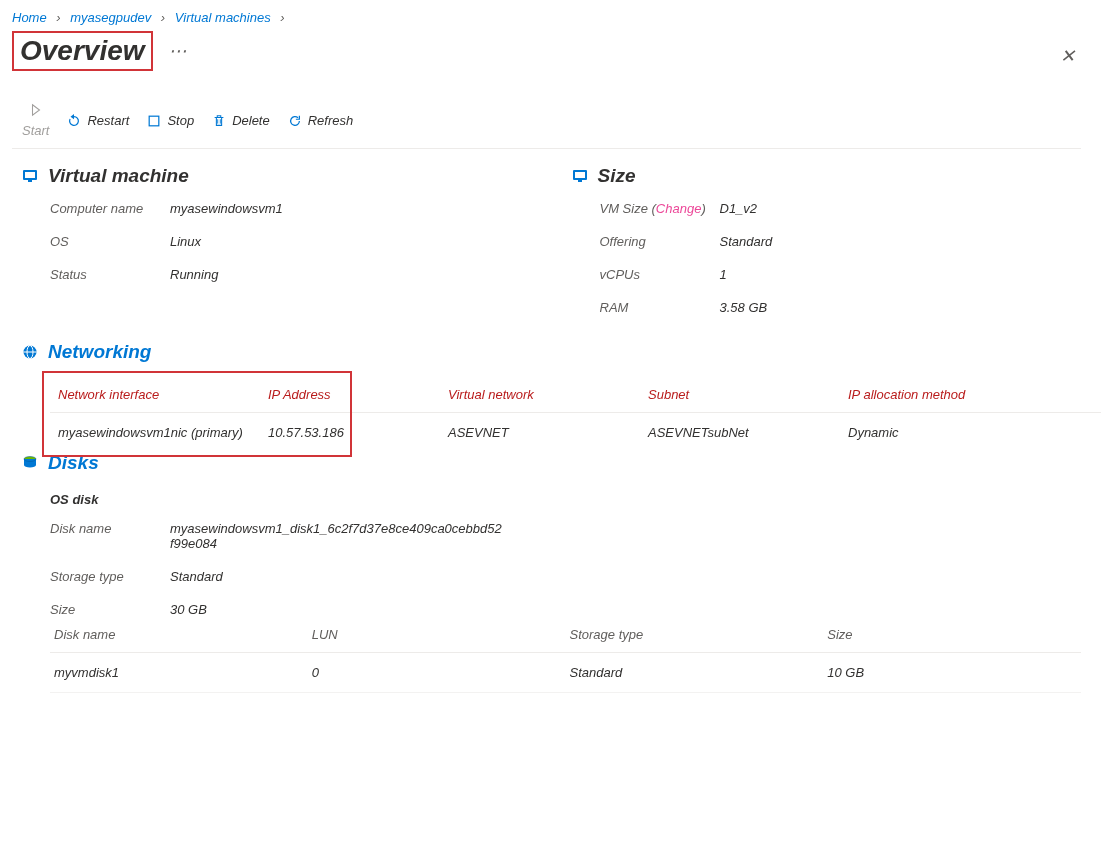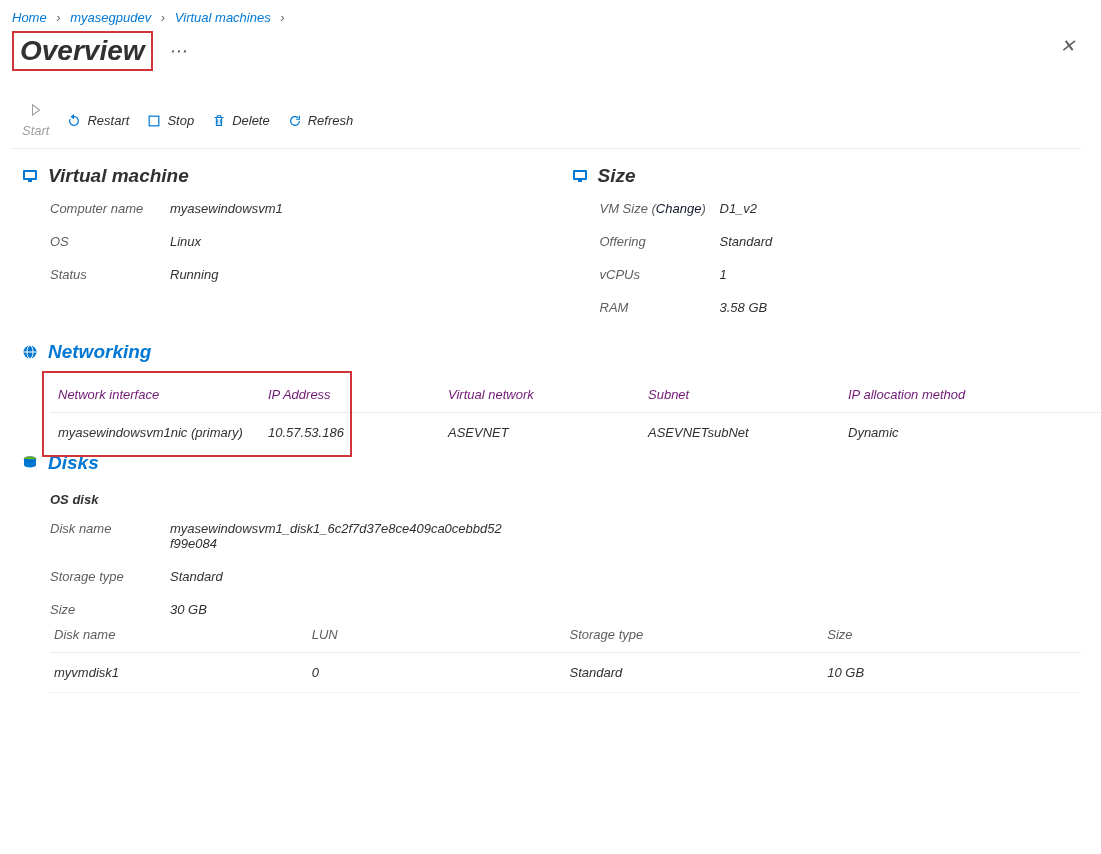--- a/index.html
+++ b/index.html
@@ -16,21 +16,21 @@
     font-style: italic;
   }
   .breadcrumb {
     font-size: 13px;
     padding-bottom: 6px;
   }
   .breadcrumb a { color: #0078d4; text-decoration: none; }
   .breadcrumb .sep { color: #605e5c; margin: 0 6px; }
   .title-row {
     display: flex;
-    align-items: flex-start;
+    align-items: flex-end;
     justify-content: space-between;
   }
   .title-wrap {
     display: flex;
     align-items: center;
     gap: 12px;
   }
   h1.page-title {
     font-size: 28px;
     font-weight: 600;
@@ -93,33 +93,33 @@
   }
   .prop-grid {
     display: grid;
     grid-template-columns: 120px 1fr;
     row-gap: 18px;
     padding-left: 28px;
     font-size: 13px;
   }
   .prop-label { color: #605e5c; }
   .prop-value { color: #323130; }
-  .link-inline { color: #0f172a; cursor: pointer; }
+  .link-inline { color: #ec4899; cursor: pointer; }
   .network-table {
     width: 100%;
     border-collapse: collapse;
     margin-left: 28px;
     margin-top: 6px;
     font-size: 13px;
     table-layout: fixed;
   }
   .network-table th {
     text-align: left;
     font-weight: 400;
-    color: #701a75;
+    color: #b91c1c;
     padding: 10px 8px;
     border-bottom: 1px solid #edebe9;
   }
   .network-table td {
     padding: 12px 8px;
     color: #323130;
   }
   .disks-section { padding-left: 10px; }
   .subheading { font-weight: 600; font-size: 13px; margin: 18px 0 14px 28px; }
   .data-table {

